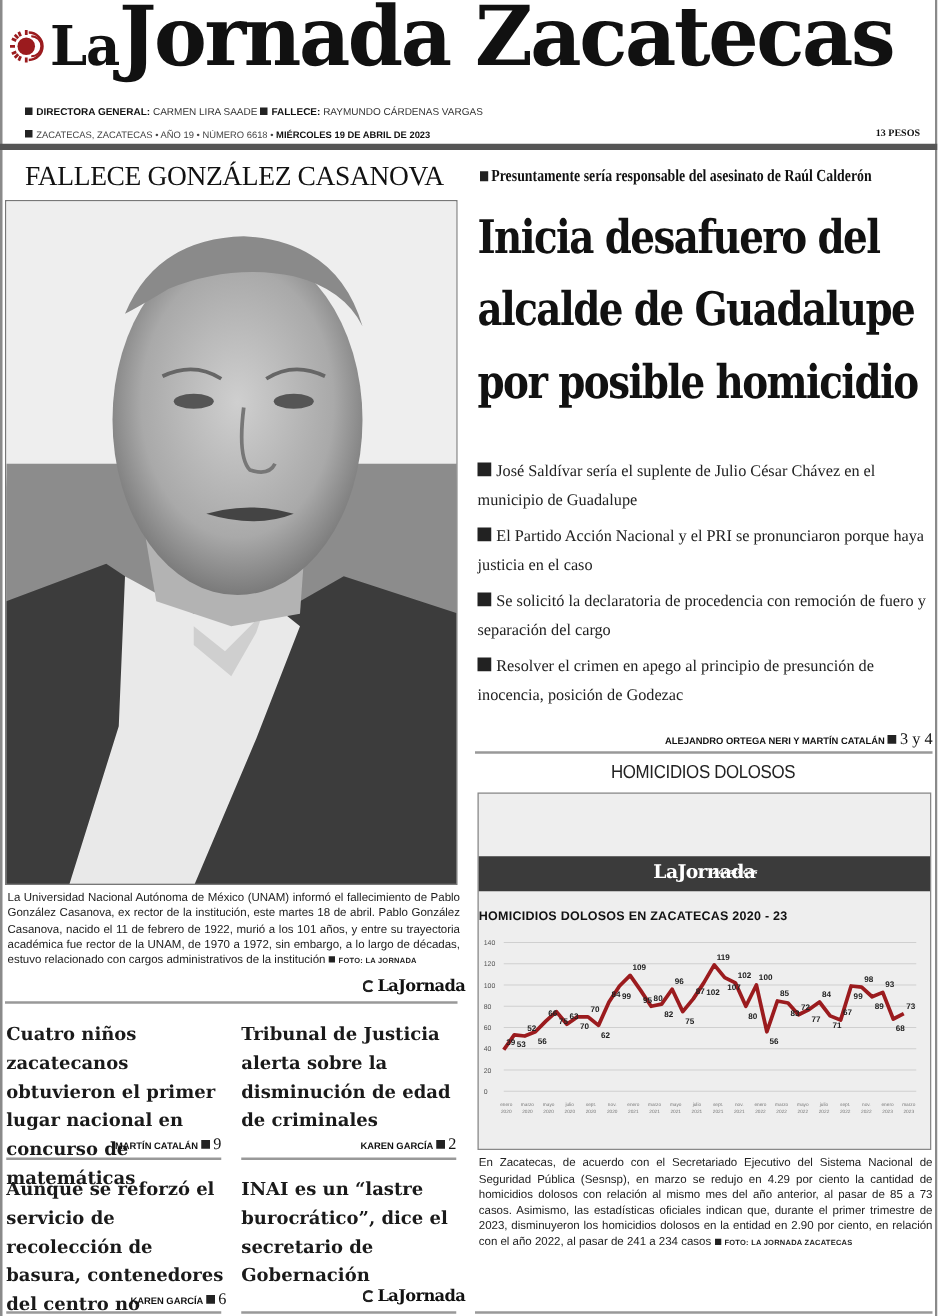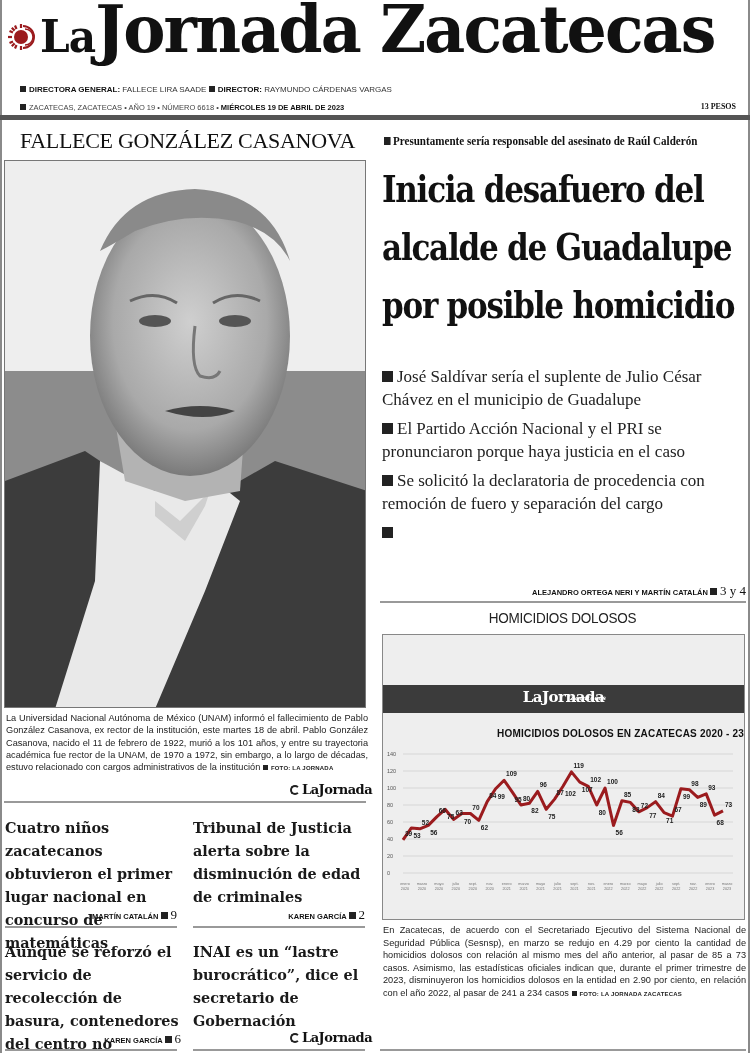--- a/index.html
+++ b/index.html
@@ -30,29 +30,29 @@
 
   .brief { font-family: "DejaVu Serif", serif; font-weight: bold; font-size: 14.4px; line-height: 23px; color: #1a1a1a; }
   .byline { font-size: 7.5px; font-weight: bold; text-align: right; white-space: nowrap; }
   .byline .pg { font-family: "Liberation Serif", serif; font-size: 13px; font-weight: normal; margin-top: 25px; }
   .byline .sq { width: 7px; height: 7px; }
 
   
   .kicker { left: 384px; top: 133px; font-family: "Liberation Serif", serif; font-weight: bold; font-size: 13.5px; white-space: nowrap; transform: scaleX(0.82); transform-origin: left top; }
   .kicker .sq { width: 8px; height: 8px; }
   .main-head { left: 382px; top: 160px; width: 370px; font-family: "DejaVu Serif", serif; font-weight: bold; font-size: 37px; line-height: 58px; letter-spacing: -1.5px; transform: scaleX(0.84); transform-origin: left top; white-space: nowrap; }
-  .bullets { left: 382px; top: 366px; width: 364px; font-family: "Liberation Serif", serif; font-size: 17px; line-height: 22.5px; color: #222; }
+  .bullets { left: 382px; top: 366px; width: 364px; font-family: "Liberation Serif", serif; font-size: 13px; line-height: 22.5px; color: #222; }
   .bullets p { margin-bottom: 7px; }
   .bullets .sq { width: 11px; height: 11px; margin-right: 4px; vertical-align: 0px; }
   .chart-heading { left: 375px; top: 609px; width: 375px; text-align: center; font-size: 15px; font-weight: normal; letter-spacing: -0.3px; color: #222; transform: scaleX(0.9); }
   .chart-box { left: 382px; top: 634px; width: 363px; height: 286px; border: 1px solid #888; background: #eeeeee; }
   .chart-band { left: 0; top: 50px; width: 361px; height: 28px; background: #3b3b3b; color: #fff; text-align: center; }
   .chart-band .lj { font-family: "DejaVu Serif", serif; font-weight: bold; font-size: 15px; letter-spacing: -0.5px; line-height: 24px; position: relative; }
   .chart-band .sub { position: absolute; right: -2px; bottom: -4px; font-size: 6px; font-style: italic; letter-spacing: 0.3px; }
-  .chart-title { left: 0; top: 93px; width: 361px; text-align: right; font-size: 10px; font-weight: bold; letter-spacing: 0.2px; }
+  .chart-title { left: 0; top: 93px; width: 361px; text-align: left; font-size: 10px; font-weight: bold; letter-spacing: 0.2px; }
   .chart-caption { left: 383px; top: 924px; width: 363px; font-size: 9.2px; line-height: 12.6px; color: #222; text-align: justify; }
 </style>
 </head>
 <body>
 
 <div class="abs frame-left"></div>
 <div class="abs frame-right"></div>
 
 <svg class="abs logo-icon" viewBox="0 0 30 30">
   <g fill="#9b1b1e">
@@ -68,22 +68,22 @@
     <line x1="9" y1="26.5" x2="10.5" y2="23"></line>
       <line x1="3.5" y1="9" x2="7" y2="10.5"></line>
     <line x1="3.5" y1="21" x2="7" y2="19.5"></line>
   </g>
   <path d="M17 4 A11 11 0 0 1 17 26" fill="none" stroke="#9b1b1e" stroke-width="2"></path>
   <path d="M19 7 A8 8 0 0 1 19 23" fill="none" stroke="#9b1b1e" stroke-width="1.5"></path>
 </svg>
 <div class="abs masthead-title"><span class="la">La</span><span>Jornada Zacatecas</span></div>
 
 <div class="abs meta meta1">
-  <span class="sq"></span><b>DIRECTORA GENERAL:</b> <span>FALLECE LIRA SAADE</span>
-  <span class="sq"></span><b>DIRECTOR:</b> <span>RAYMUNDO CÁRDENAS VARGAS</span>
+  <span class="sq"></span><b>DIRECTORA GENERAL:</b> <span>CARMEN LIRA SAADE</span>
+  <span class="sq"></span><b>FALLECE:</b> <span>RAYMUNDO CÁRDENAS VARGAS</span>
 </div>
 <div class="abs meta meta2">
   <span class="sq"></span><span>ZACATECAS, ZACATECAS</span> • <span>AÑO 19</span> • <span>NÚMERO 6618</span> • <b>MIÉRCOLES 19 DE ABRIL DE 2023</b>
 </div>
 <div class="abs price">13 PESOS</div>
 <div class="abs top-rule"></div>
 
 <div class="abs lead-head">FALLECE GONZÁLEZ CASANOVA</div>
 <div class="abs photo">
   <svg width="362" height="548" viewBox="0 0 362 548">
@@ -162,21 +162,21 @@
 <div class="abs kicker"><span class="sq"></span><span>Presuntamente sería responsable del asesinato de Raúl Calderón</span></div>
 <div class="abs main-head">
   <div>Inicia desafuero del</div>
   <div>alcalde de Guadalupe</div>
   <div>por posible homicidio</div>
 </div>
 <div class="abs bullets">
   <p><span class="sq"></span><span>José Saldívar sería el suplente de Julio César Chávez en el municipio de Guadalupe</span></p>
   <p><span class="sq"></span><span>El Partido Acción Nacional y el PRI se pronunciaron porque haya justicia en el caso</span></p>
   <p><span class="sq"></span><span>Se solicitó la declaratoria de procedencia con remoción de fuero y separación del cargo</span></p>
-  <p><span class="sq"></span></p>
+  <p><span class="sq"></span><span>Resolver el crimen en apego al principio de presunción de inocencia, posición de Godezac</span></p>
 </div>
 <div class="abs byline" style="left:382px;top:583px;width:364px">
   <span>ALEJANDRO ORTEGA NERI Y MARTÍN CATALÁN</span> <span class="sq"></span><span class="pg">3 y 4</span>
 </div>
 <div class="abs rule" style="left:380px;top:601px;width:366px"></div>
 
 <div class="abs chart-heading">HOMICIDIOS DOLOSOS</div>
 <div class="abs chart-box">
   <div class="abs chart-band">
     <span class="lj"><span>LaJornada</span><span class="sub">Zacatecas</span></span>

